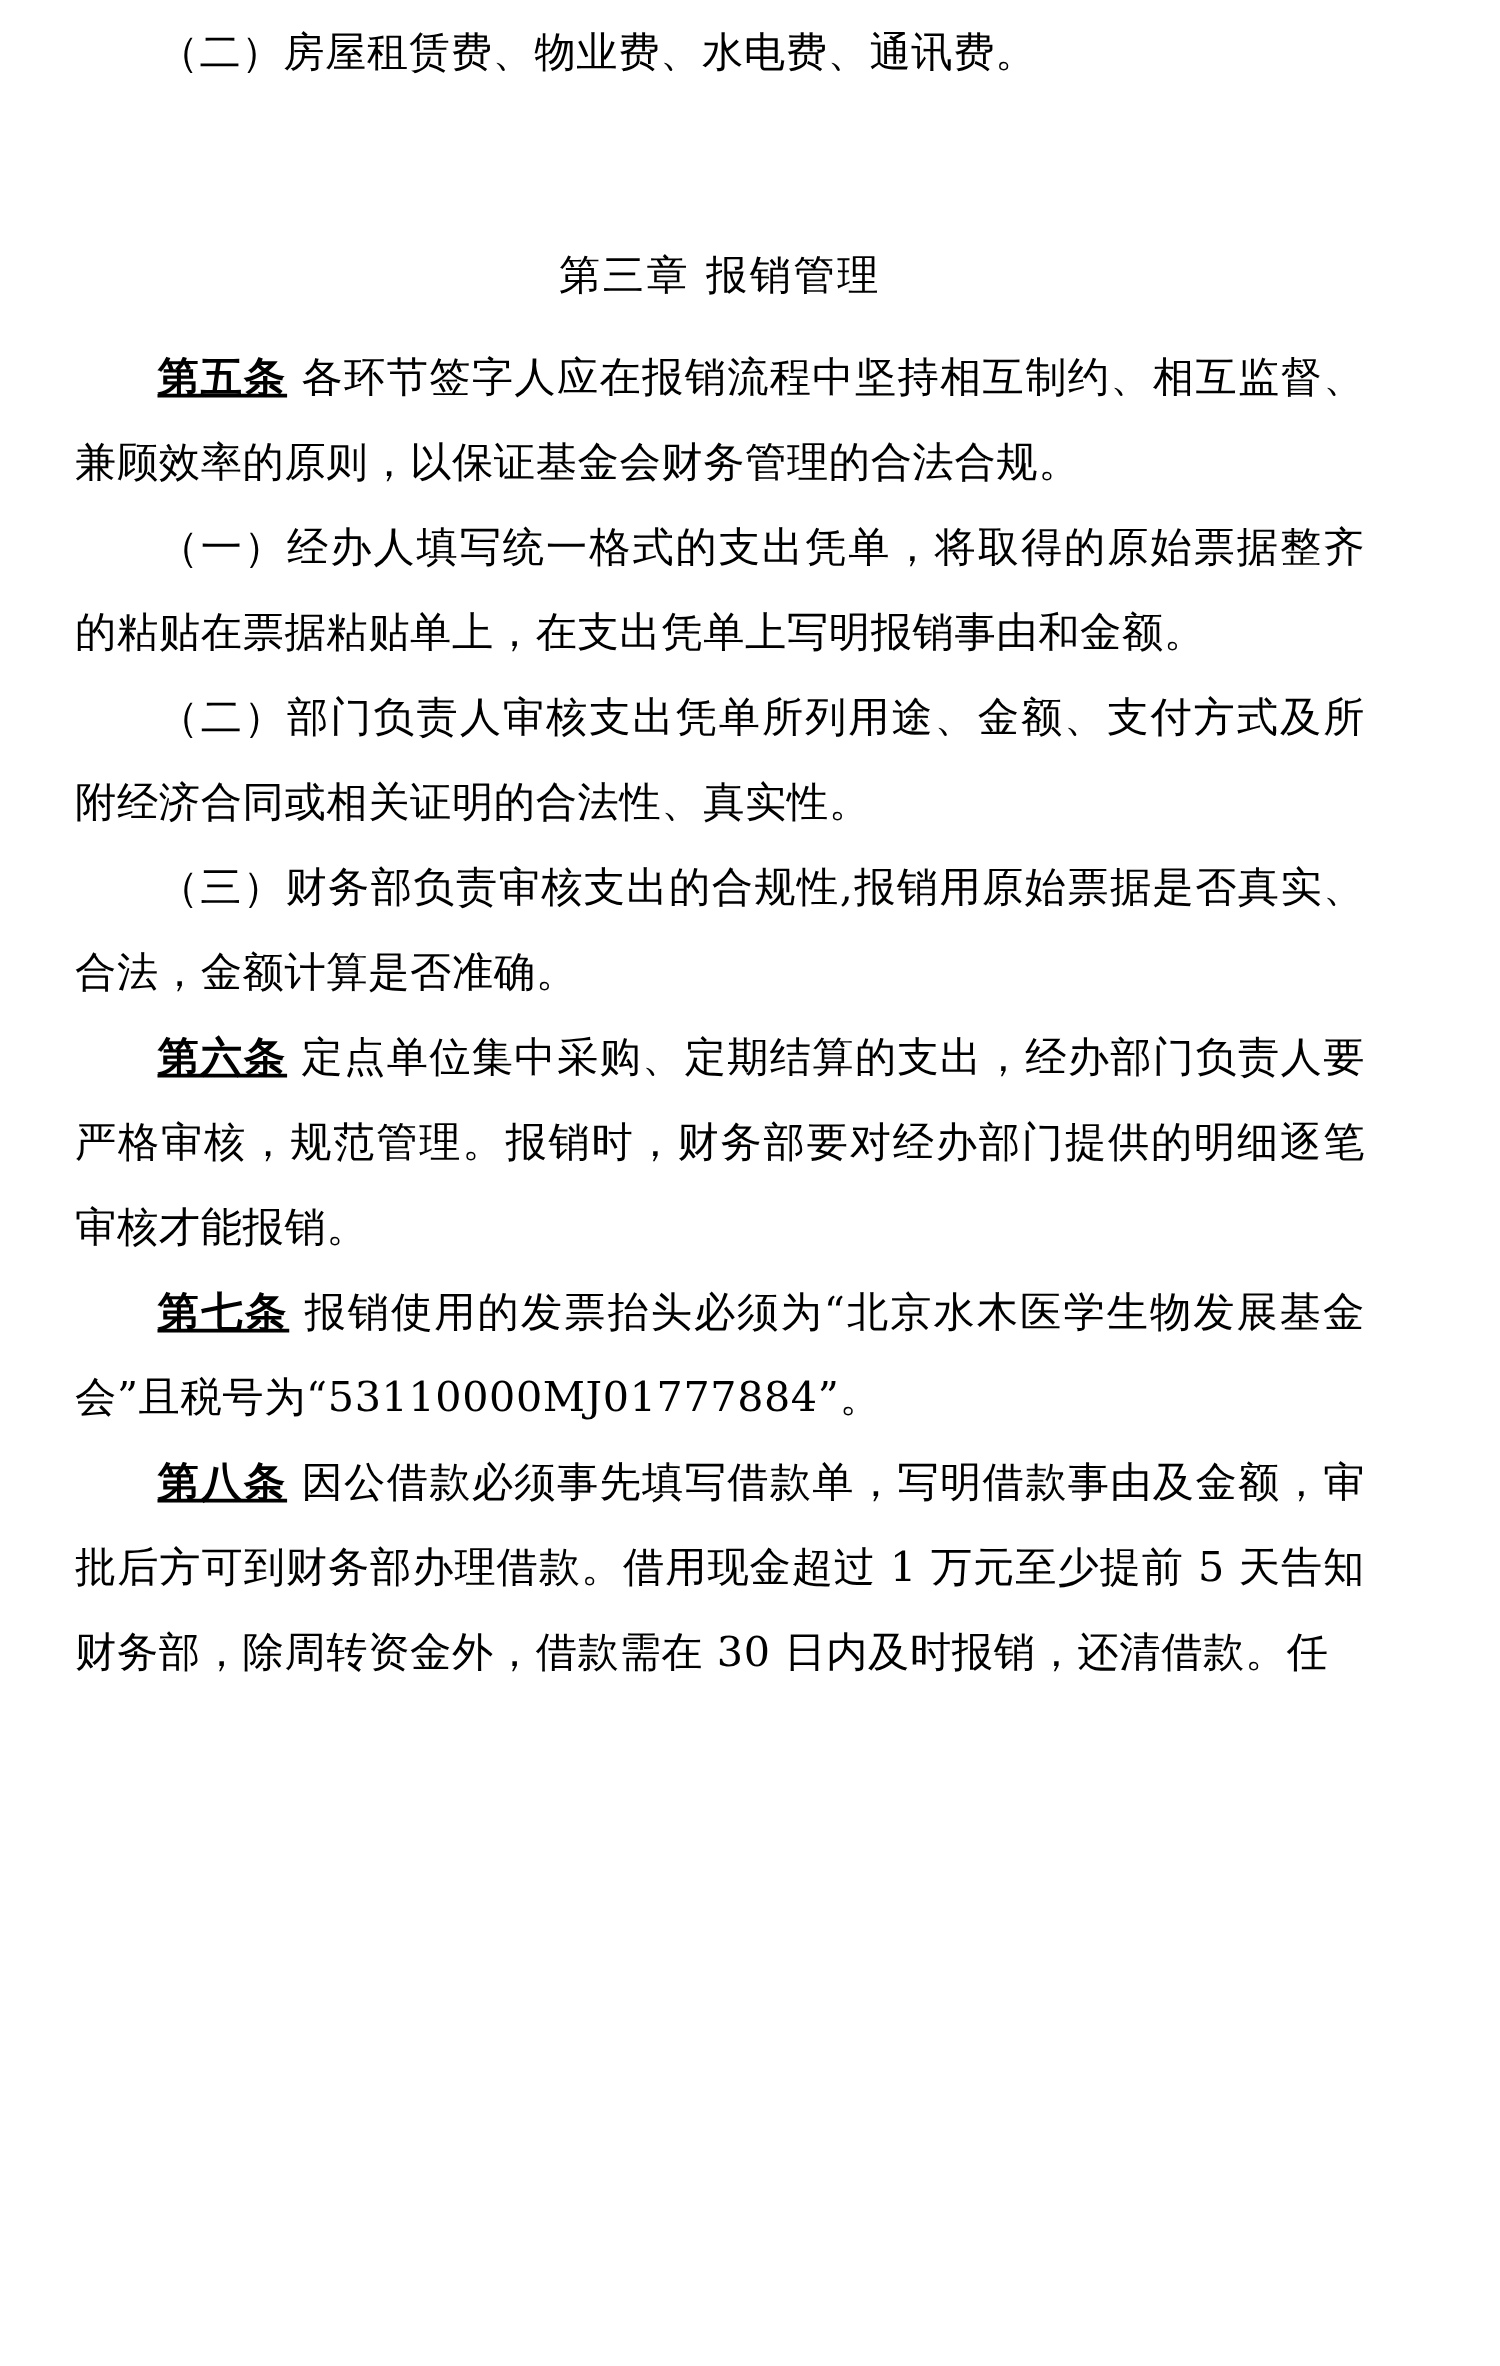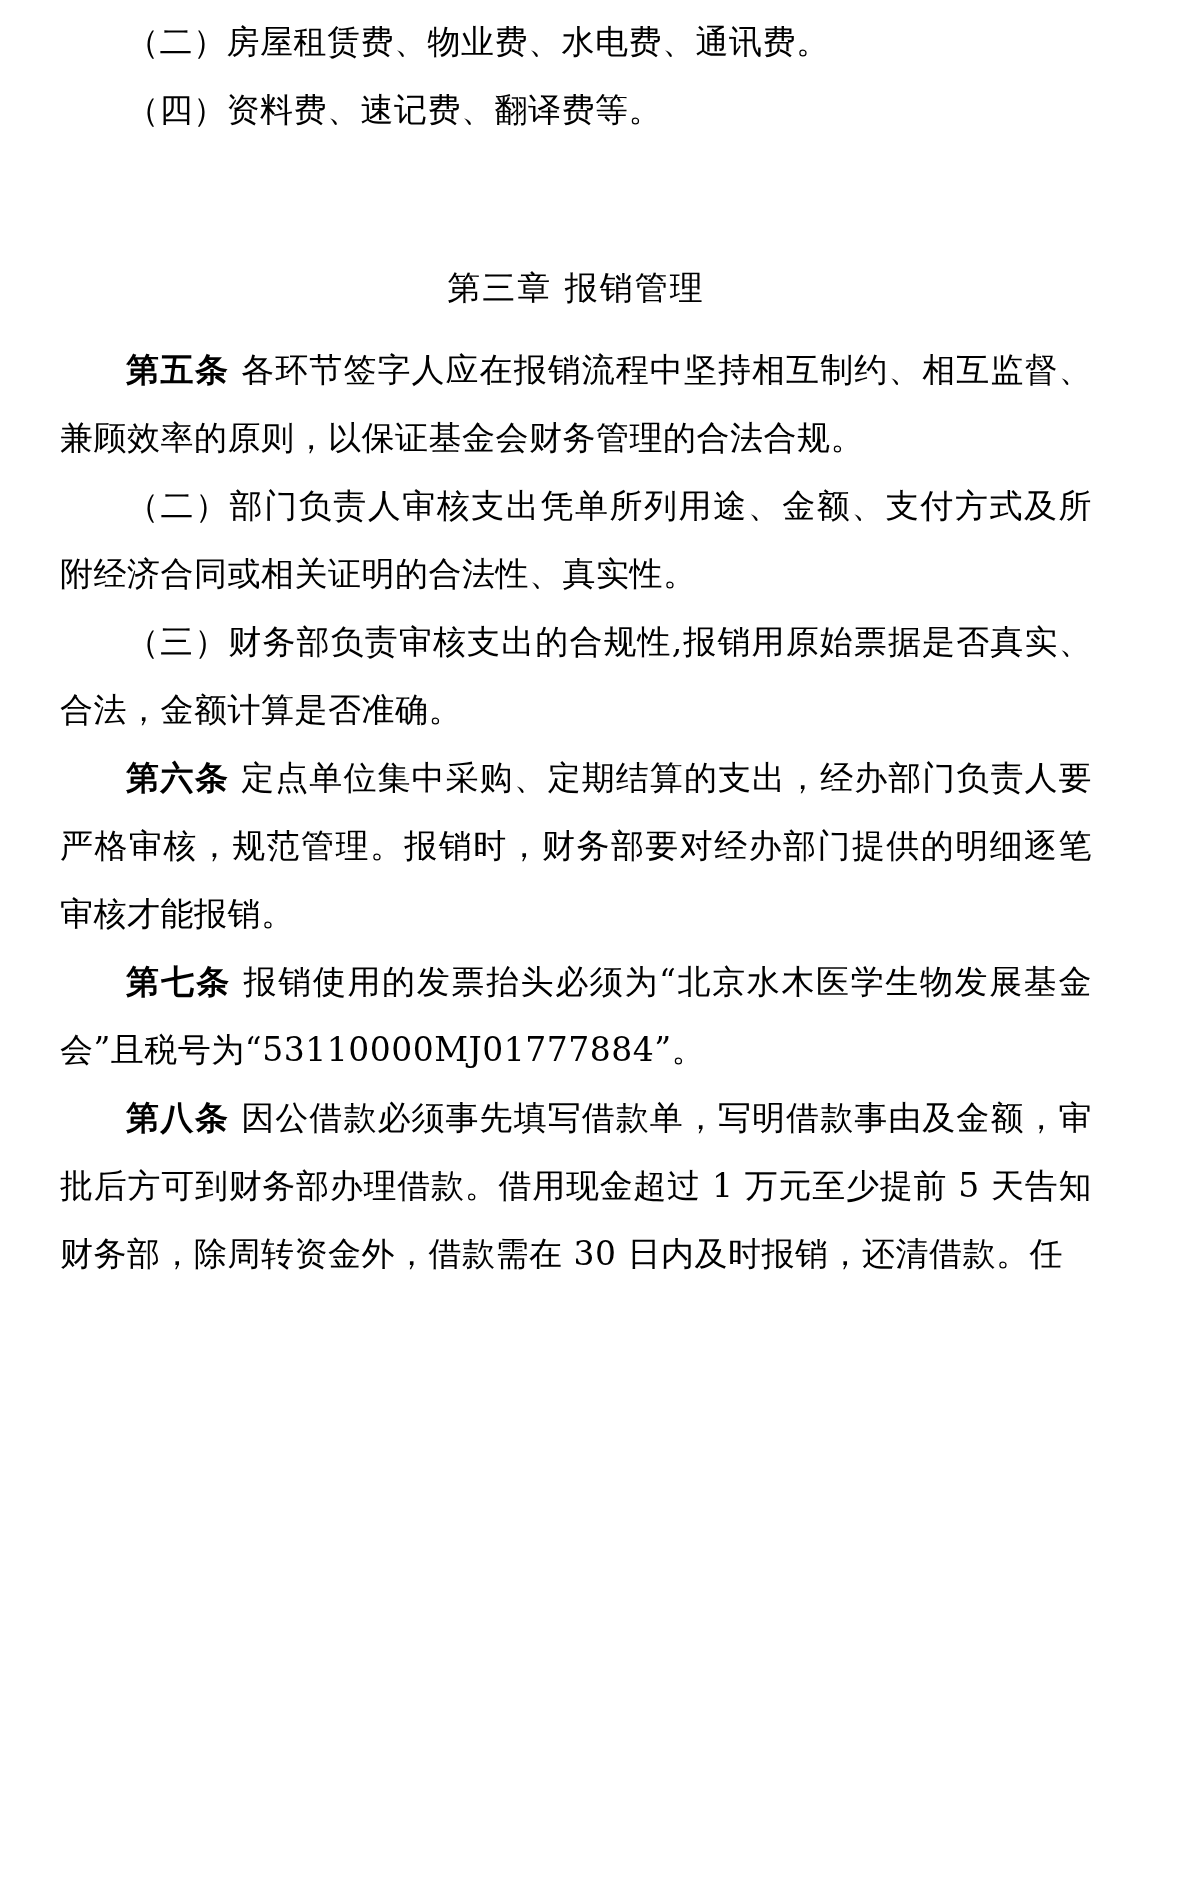--- a/index.html
+++ b/index.html
@@ -36,34 +36,35 @@
     font-size: 33px;
     font-weight: normal;
     line-height: 68px;
     letter-spacing: 2px;
     margin-top: 110px;
     margin-bottom: 14px;
   }
   .bold {
     font-weight: bold;
     letter-spacing: 1px;
+    text-decoration: underline;
   }
 </style>
 </head>
 <body>
 
 <div class="page">
 
   <div class="para indent-2">（二）房屋租赁费、物业费、水电费、通讯费。</div>
-  <div class="para indent-2">（四）资料费、速记费、翻译费等。</div>
 
   <div class="chapter-title">第三章 报销管理</div>
 
   <div class="para indent-2"><span class="bold">第五条</span>&nbsp;<span>各环节签字人应在报销流程中坚持相互制约、相互监督、兼顾效率的原则，以保证基金会财务管理的合法合规。</span></div>
 
+  <div class="para indent-2">（一）经办人填写统一格式的支出凭单，将取得的原始票据整齐的粘贴在票据粘贴单上，在支出凭单上写明报销事由和金额。</div>
   <div class="para indent-2">（二）部门负责人审核支出凭单所列用途、金额、支付方式及所附经济合同或相关证明的合法性、真实性。</div>
   <div class="para indent-2">（三）财务部负责审核支出的合规性,报销用原始票据是否真实、合法，金额计算是否准确。</div>
 
   <div class="para indent-2"><span class="bold">第六条</span>&nbsp;<span>定点单位集中采购、定期结算的支出，经办部门负责人要严格审核，规范管理。报销时，财务部要对经办部门提供的明细逐笔审核才能报销。</span></div>
 
   <div class="para indent-2"><span class="bold">第七条</span>&nbsp;<span>报销使用的发票抬头必须为“北京水木医学生物发展基金会”且税号为“53110000MJ01777884”。</span></div>
 
   <div class="para indent-2"><span class="bold">第八条</span>&nbsp;<span>因公借款必须事先填写借款单，写明借款事由及金额，审批后方可到财务部办理借款。借用现金超过 1 万元至少提前 5 天告知财务部，除周转资金外，借款需在 30 日内及时报销，还清借款。任</span></div>
 
 </div>

